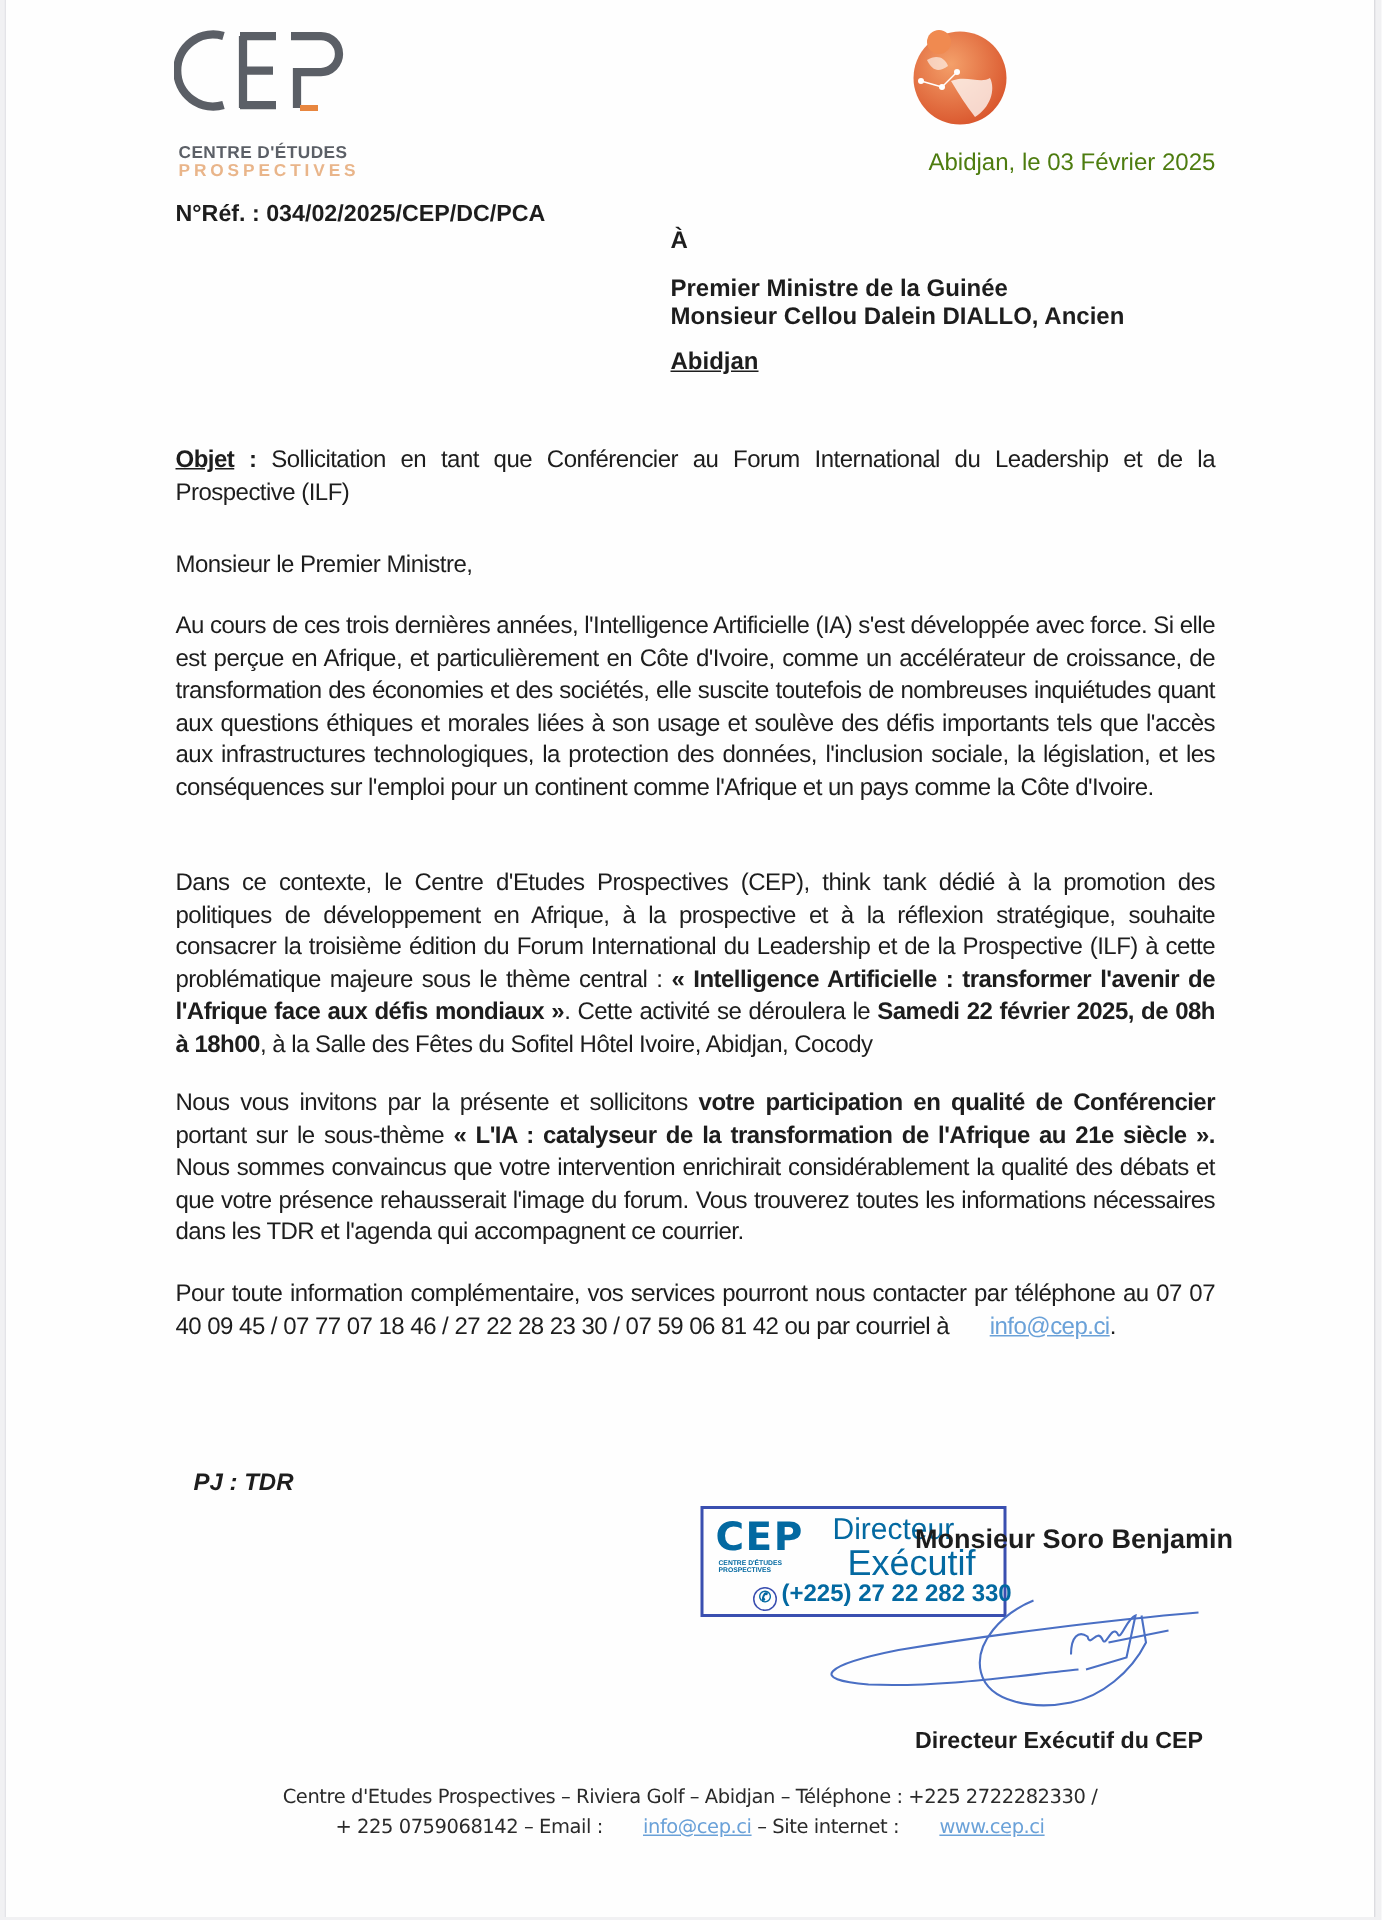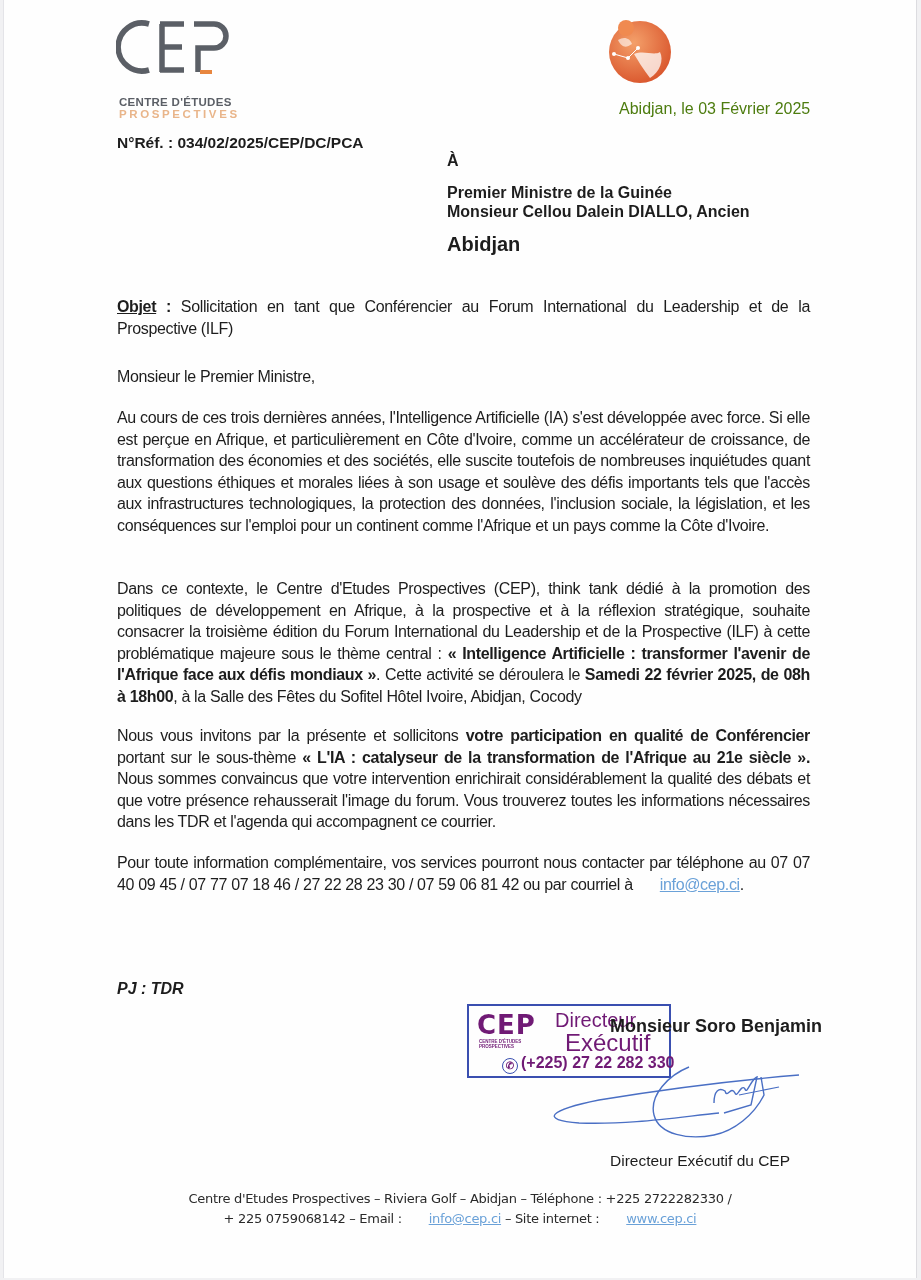--- a/index.html
+++ b/index.html
@@ -27,49 +27,49 @@
     
     .ilf-globe { left: 600px; top: 14px; width: 72px; height: 72px; }
     .ilf-text { left: 679px; top: 16px; font-size: 17px; font-weight: bold; line-height: 18px; white-space: nowrap; }
     .ilf-grey { color: #6b6b70; }
     .ilf-orange { color: #e8683f; }
 
     .date { left: 615px; top: 100px; font-size: 16px; color: #4d7c0f; white-space: nowrap; }
     .ref { left: 113px; top: 134px; font-size: 15.5px; font-weight: bold; white-space: nowrap; }
     .to-a { left: 443px; top: 152px; font-size: 16px; font-weight: bold; }
     .recipient { left: 443px; top: 183px; font-size: 16px; font-weight: bold; line-height: 19px; width: 380px; }
-    .city { left: 443px; top: 233px; font-size: 20px; font-weight: bold; }
+    .city { left: 443px; top: 233px; font-size: 16px; font-weight: bold; text-decoration: underline; }
 
     .body-text {
       left: 113px; width: 693px;
       font-size: 16px; line-height: 21.5px;
       text-align: justify;
       letter-spacing: -0.35px;
     }
     .objet-label { font-weight: bold; text-decoration: underline; }
     b { font-weight: bold; }
     .link { color: #6aa1d8; text-decoration: underline; margin-left: 23px; }
 
-    .pj { left: 113px; top: 980px; font-size: 16px; font-weight: bold; font-style: italic; }
+    .pj { left: 125px; top: 980px; font-size: 16px; font-weight: bold; font-style: italic; }
 
     .stamp {
       left: 463px; top: 1004px; width: 200px; height: 70px;
       border: 2.5px solid #3a4fb0;
-      color: #701a75;
+      color: #0369a1;
     }
     .stamp-cep { position: absolute; left: 8px; top: 4px; font-size: 26px; font-weight: bold; letter-spacing: 1px; font-family: "DejaVu Sans", sans-serif; }
     .stamp-small { position: absolute; left: 10px; top: 33px; font-size: 4.5px; font-weight: bold; line-height: 5px; }
     .stamp-role1 { position: absolute; left: 86px; top: 3px; font-size: 20px; text-align: right; }
     .stamp-role2 { position: absolute; left: 96px; top: 23px; font-size: 24px; }
     .stamp-phone { position: absolute; left: 14px; top: 48px; font-size: 16px; font-weight: bold; white-space: nowrap; margin-left: 19px; }
     .stamp-phone-icon { display: inline-block; width: 14px; height: 14px; border: 1.5px solid #3a4fb0; border-radius: 50%; font-size: 10px; text-align: center; line-height: 14px; margin-right: 3px; vertical-align: -1px; }
 
     .signer { left: 606px; top: 1016px; font-size: 18px; font-weight: bold; white-space: nowrap; }
     .signature { left: 535px; top: 1055px; width: 280px; height: 100px; }
-    .signer-title { left: 606px; top: 1152px; font-size: 15.5px; font-weight: normal; white-space: nowrap; }
+    .signer-title { left: 606px; top: 1152px; font-size: 15.5px; font-weight: bold; white-space: nowrap; }
 
     .footer {
       left: 0; width: 912px; top: 1189px; text-align: center;
       font-family: "DejaVu Sans", sans-serif; font-size: 13px; line-height: 20px; color: #2a2a2a;
       letter-spacing: -0.3px;
     }
   </style>
 </head>
 <body>
 

